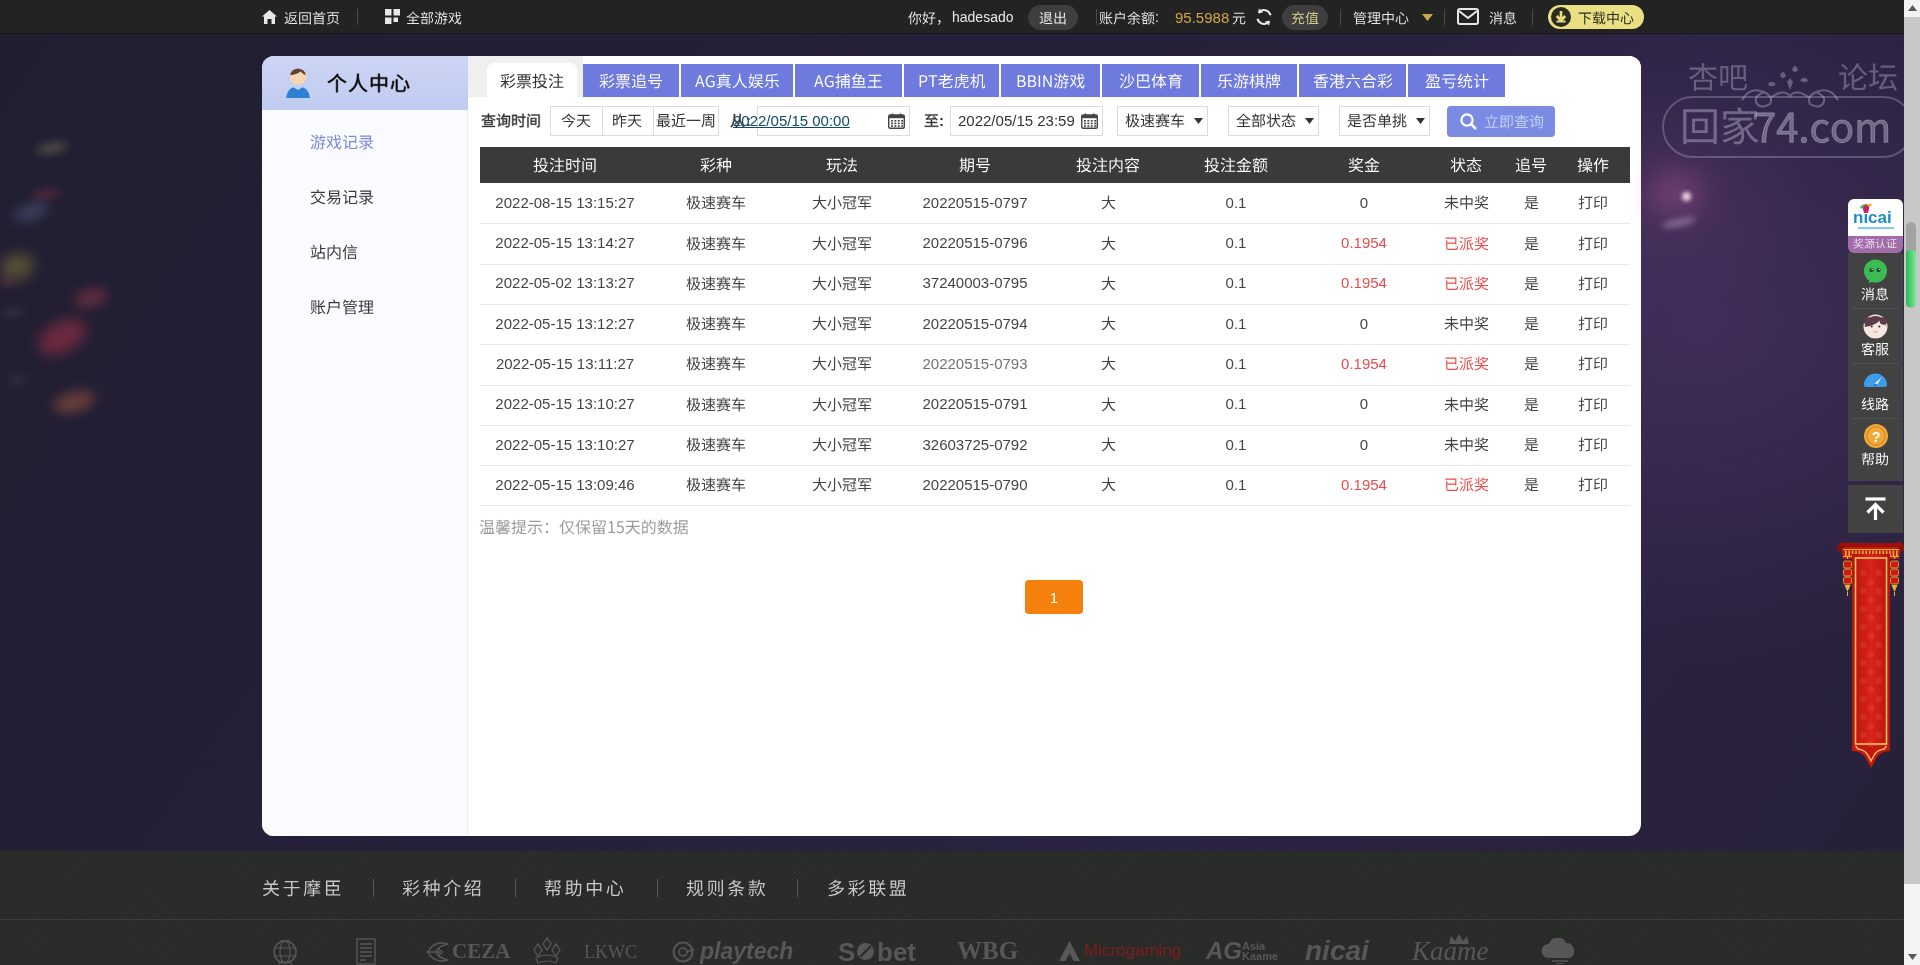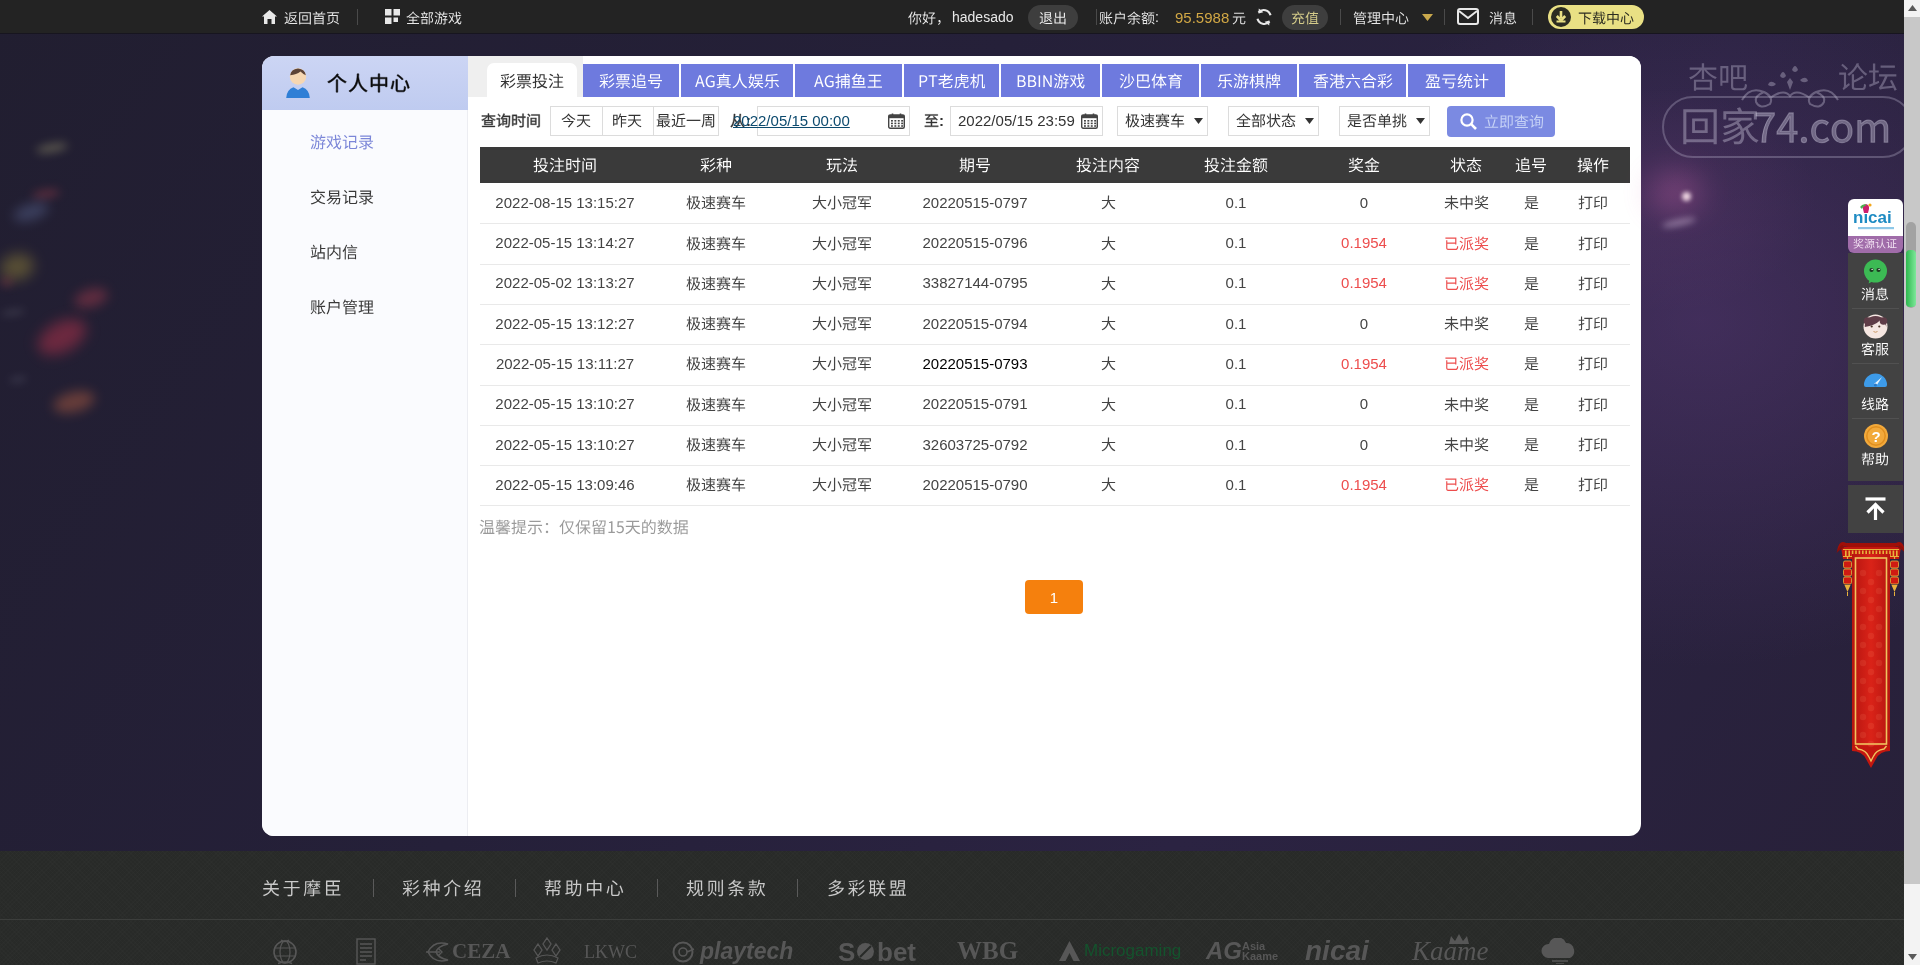--- a/index.html
+++ b/index.html
@@ -866,21 +866,21 @@
 <i class="tx" style="left:812.0px;top:275.8px;color:#444;">
     <svg width="60.0" height="15" viewBox="0 -880 4000 1000">
       <g>
         <use href="#g107" x="0"></use>
         <use href="#g108" x="1000"></use>
         <use href="#g109" x="2000"></use>
         <use href="#g110" x="3000"></use>
       </g>
     </svg>
   </i>
-<i class="lx" style="top:274.4px;font:normal 15px 'Liberation Sans',sans-serif;color:#444;left:975.0px;transform:translateX(-50%);">33827144-0795</i>
+<i class="lx" style="top:274.4px;font:normal 15px 'Liberation Sans',sans-serif;color:#444;left:975.0px;transform:translateX(-50%);">37240003-0795</i>
 <i class="tx" style="left:1100.5px;top:275.8px;color:#444;">
     <svg width="15.0" height="15" viewBox="0 -880 1000 1000">
       <g>
         <use href="#g107" x="0"></use>
       </g>
     </svg>
   </i>
 <i class="lx" style="top:274.4px;font:normal 15px 'Liberation Sans',sans-serif;color:#444;left:1236.0px;transform:translateX(-50%);">0.1</i>
 <i class="lx" style="top:274.4px;font:normal 15px 'Liberation Sans',sans-serif;color:#ed4d4d;left:1364.0px;transform:translateX(-50%);">0.1954</i>
 <i class="tx" style="left:1443.5px;top:275.8px;color:#ed4d4d;">
@@ -978,21 +978,21 @@
 <i class="tx" style="left:812.0px;top:356.4px;color:#444;">
     <svg width="60.0" height="15" viewBox="0 -880 4000 1000">
       <g>
         <use href="#g107" x="0"></use>
         <use href="#g108" x="1000"></use>
         <use href="#g109" x="2000"></use>
         <use href="#g110" x="3000"></use>
       </g>
     </svg>
   </i>
-<i class="lx" style="top:355.1px;font:normal 15px 'Liberation Sans',sans-serif;color:#000000;left:975.0px;transform:translateX(-50%);">20220515-0793</i>
+<i class="lx" style="top:355.1px;font:normal 15px 'Liberation Sans',sans-serif;color:#737373;left:975.0px;transform:translateX(-50%);">20220515-0793</i>
 <i class="tx" style="left:1100.5px;top:356.4px;color:#444;">
     <svg width="15.0" height="15" viewBox="0 -880 1000 1000">
       <g>
         <use href="#g107" x="0"></use>
       </g>
     </svg>
   </i>
 <i class="lx" style="top:355.1px;font:normal 15px 'Liberation Sans',sans-serif;color:#444;left:1236.0px;transform:translateX(-50%);">0.1</i>
 <i class="lx" style="top:355.1px;font:normal 15px 'Liberation Sans',sans-serif;color:#ed4d4d;left:1364.0px;transform:translateX(-50%);">0.1954</i>
 <i class="tx" style="left:1443.5px;top:356.4px;color:#ed4d4d;">
@@ -1533,21 +1533,21 @@
 <i class="lx" style="top:936.9px;font:bold 26px 'Liberation Sans',sans-serif;color:#575757;left:838.0px;">S</i>
 <svg class="abs" style="left:856px;top:942px" width="19" height="19" viewBox="0 0 19 19">
     <circle cx="9.5" cy="9.5" r="8.5" fill="#575757"></circle>
     <path d="M4 15 L15 4" stroke="#282a28" stroke-width="2"></path>
   </svg>
 <i class="lx" style="top:936.9px;font:bold 26px 'Liberation Sans',sans-serif;color:#575757;left:877.0px;">bet</i>
 <i class="lx" style="top:936.5px;font:bold 25px 'Liberation Serif',serif;color:#575757;left:957.0px;">WBG</i>
 <svg class="abs" style="left:1058px;top:940px" width="23" height="23" viewBox="0 0 23 23">
     <path d="M11.5 1 L22 21 H15.5 L11.5 13 L7.5 21 H1 Z" fill="#575757"></path>
   </svg>
-<i class="lx" style="top:940.5px;font:normal 17px 'Liberation Sans',sans-serif;color:#14532d;left:1084.0px;">Microgaming</i>
+<i class="lx" style="top:940.5px;font:normal 17px 'Liberation Sans',sans-serif;color:#7f1d1d;left:1084.0px;">Microgaming</i>
 <i class="lx" style="top:937.1px;font:bold 24px 'Liberation Sans',sans-serif;color:#575757;left:1206.0px;font-style:italic;">AG</i>
 <i class="lx" style="top:940.2px;font:bold 11px 'Liberation Sans',sans-serif;color:#575757;left:1242.0px;">Asia</i>
 <i class="lx" style="top:950.2px;font:bold 11px 'Liberation Sans',sans-serif;color:#575757;left:1242.0px;">Kaame</i>
 <i class="lx" style="top:934.6px;font:bold 28px 'Liberation Sans',sans-serif;color:#575757;left:1305.0px;font-style:italic;">nicai</i>
 <circle cx="0" cy="0">
 <i class="lx" style="top:936.3px;font:normal 27px 'Liberation Serif',serif;color:#575757;left:1412.0px;font-style:italic;">Kaame</i>
 <svg class="abs" style="left:1448px;top:933px" width="22" height="12" viewBox="0 0 22 12">
       <path d="M1 11 L3 3 L7 8 L11 1 L15 8 L19 3 L21 11 Z" fill="#575757"></path>
     </svg>
 <svg class="abs" style="left:1540px;top:938px" width="38" height="26" viewBox="0 0 38 26">

